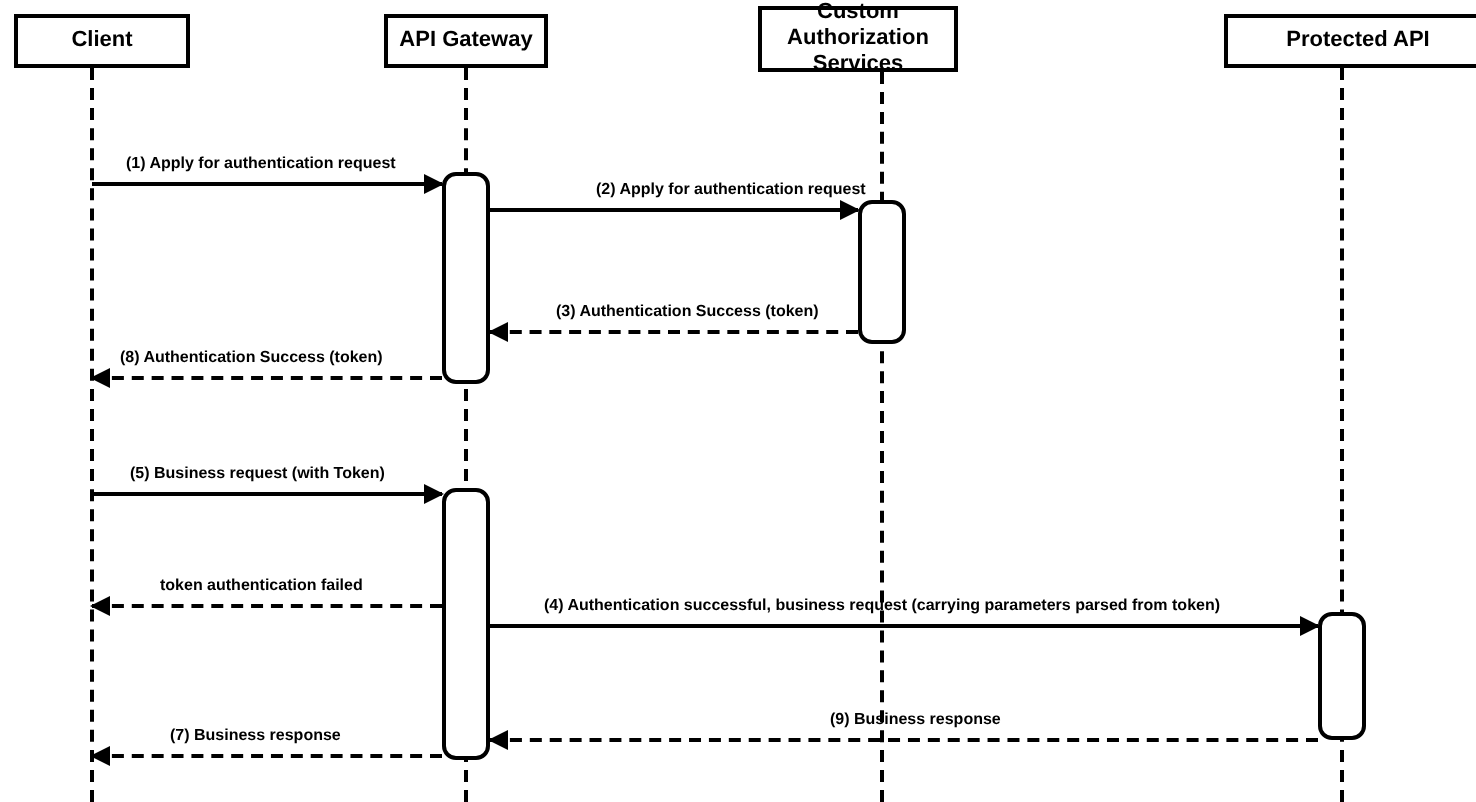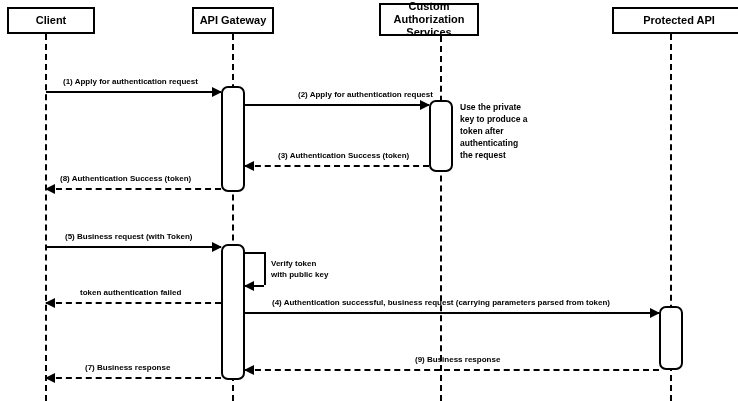--- a/index.html
+++ b/index.html
@@ -79,52 +79,39 @@
     <div class="head right"></div>
     <div class="msg-label" style="left:17px;">(1) Apply for authentication request</div>
   </div>
 
   <div class="msg" style="left:245px;top:104px;width:184px;">
     <div class="line solid"></div>
     <div class="head right"></div>
     <div class="msg-label" style="left:9px;margin-left:44px;">(2) Apply for authentication request</div>
   </div>
 
-  <div class="note" style="left:460px;top:101px;width:90px;">Use the private
-key to produce a
-token after
-authenticating
-the request</div>
 
   <div class="msg" style="left:245px;top:165px;width:184px;">
     <div class="line dashed"></div>
     <div class="head left"></div>
     <div class="msg-label" style="left:33px;">(3) Authentication Success (token)</div>
   </div>
 
   <div class="msg" style="left:46px;top:188px;width:175px;">
     <div class="line dashed"></div>
     <div class="head left"></div>
     <div class="msg-label" style="left:14px;">(8) Authentication Success (token)</div>
   </div>
 
   <div class="msg" style="left:46px;top:246px;width:175px;">
     <div class="line solid"></div>
     <div class="head right"></div>
     <div class="msg-label" style="left:19px;text-align:center;">(5) Business request (with Token)</div>
   </div>
 
-  <div class="self" style="left:245px;top:252px;width:120px;height:40px;">
-    <div class="top"></div>
-    <div class="side"></div>
-    <div class="bottom"></div>
-    <div class="head left"></div>
-    <div class="self-label">Verify token
-with public key</div>
-  </div>
 
   <div class="msg" style="left:46px;top:302px;width:175px;">
     <div class="line dashed"></div>
     <div class="head left"></div>
     <div class="msg-label" style="left:34px;">token authentication failed</div>
   </div>
 
   <div class="msg" style="left:245px;top:312px;width:414px;">
     <div class="line solid"></div>
     <div class="head right"></div>

